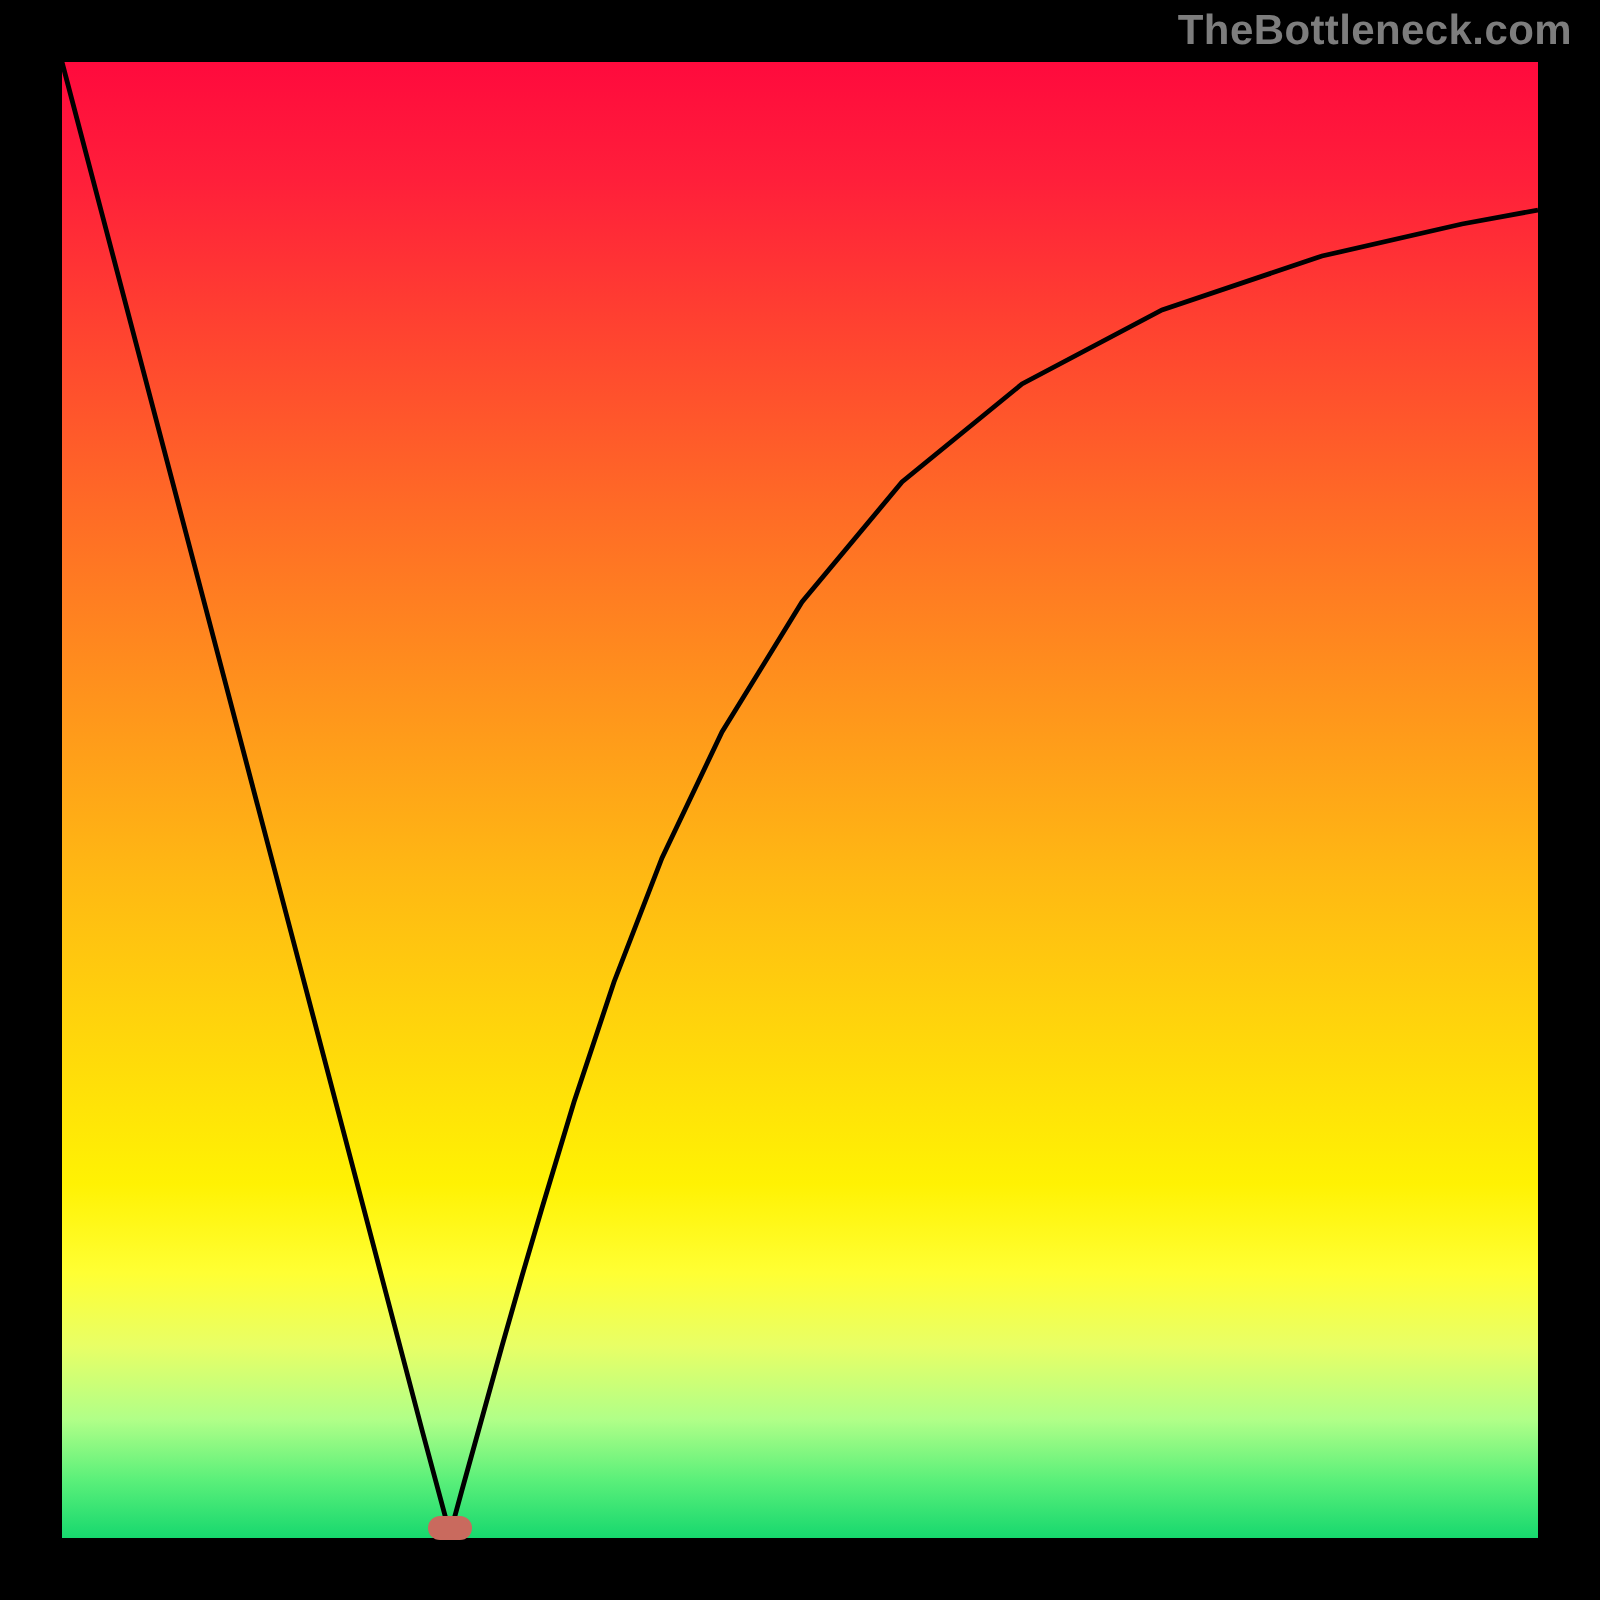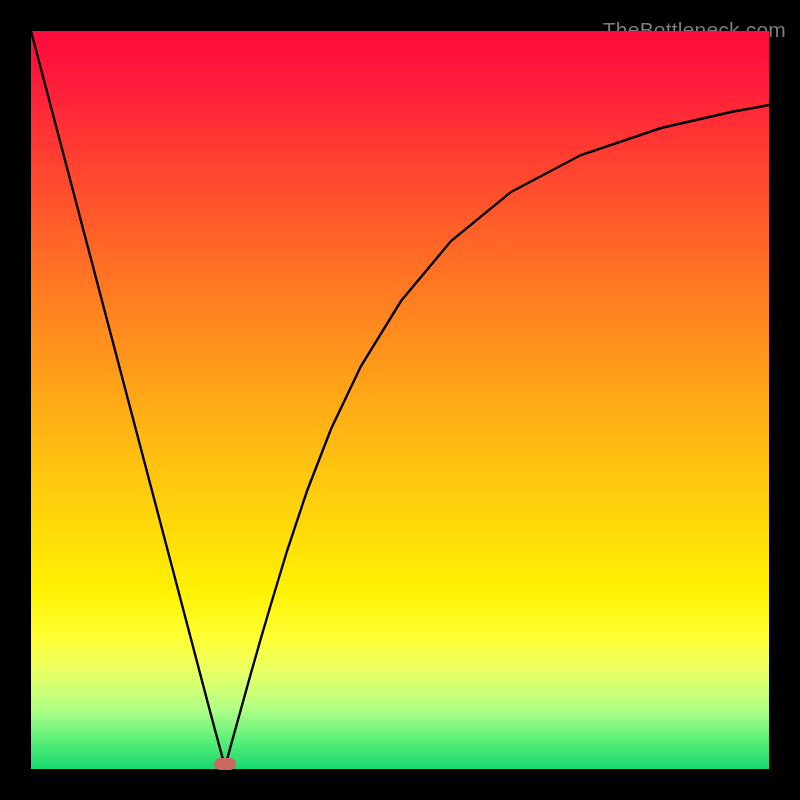--- a/index.html
+++ b/index.html
@@ -51,26 +51,26 @@
   .marker {
     position: absolute;
     width: 22px;
     height: 12px;
     border-radius: 6px;
     background: #c96a5e;
     transform: translate(-50%, -50%);
   }
   .watermark {
     position: absolute;
-    top: 18px;
+    top: 4px;
     right: 14px;
     color: #7d7d7d;
     font-size: 21px;
     letter-spacing: 0.2px;
-    font-weight: 400;
+    font-weight: 700;
     user-select: none;
   }
 </style>
 </head>
 <body>
 
 <div class="watermark">TheBottleneck.com</div>
 
 <div class="frame">
 

